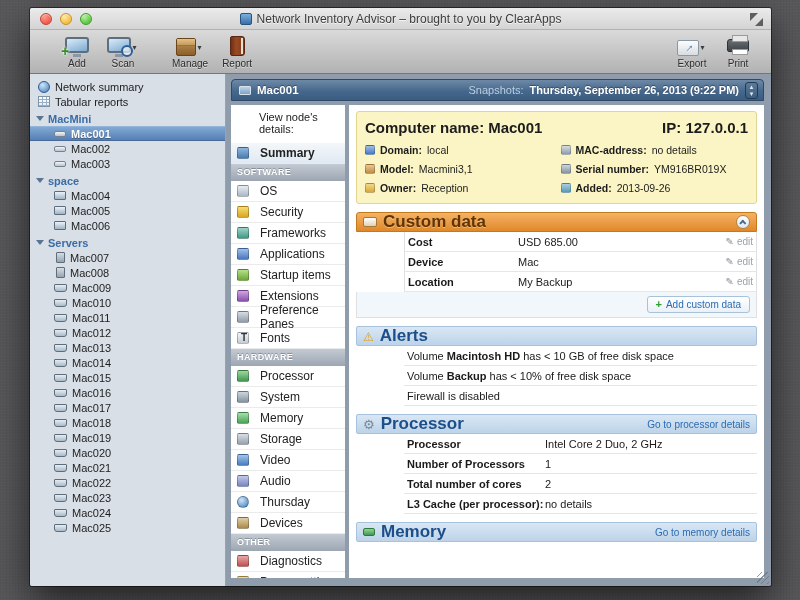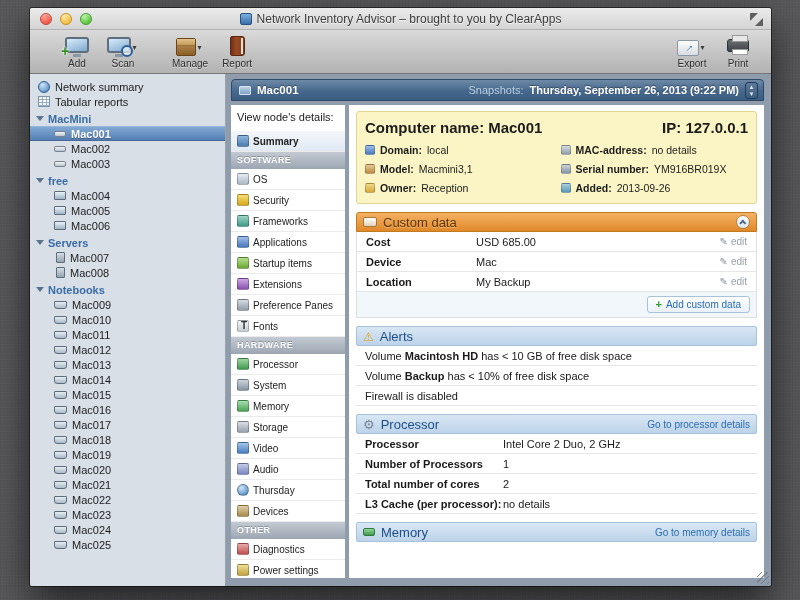--- a/index.html
+++ b/index.html
@@ -107,24 +107,24 @@
   .stepper{width:13px;height:17px;border:1px solid #223c58;border-radius:3px;
     background:linear-gradient(#5c7a99,#3c5c7e);display:flex;flex-direction:column;align-items:center;justify-content:center;flex:0 0 auto;}
   .st-up,.st-down{font-size:7px;line-height:7px;color:#dfe9f2;height:7px;}
   .st-up::before{content:"▴";}
   .st-down::before{content:"▾";}
 
   .content{flex:1;display:flex;gap:4px;margin-top:4px;min-height:0;}
 
   
   .nav{width:114px;flex:0 0 auto;background:#fff;overflow:hidden;}
-  .nav-title{font-size:11px;color:#222;padding:6px 6px 8px;}
+  .nav-title{font-size:11px;color:#222;padding:6px 14px 8px;margin-left:14px;}
   .nav-sec{height:17px;line-height:17px;background:linear-gradient(#c3cad3,#9ca6b2);color:#fff;
     font-size:9px;font-weight:bold;letter-spacing:.4px;padding-left:6px;text-shadow:0 -1px 0 rgba(0,0,0,.25);}
-  .nav-item{height:21px;display:flex;align-items:center;gap:4px;padding-left:6px;font-size:10px;color:#222;
+  .nav-item{height:21px;display:flex;align-items:center;gap:11px;padding-left:6px;font-size:12px;color:#222;
     border-bottom:1px solid #ebebeb;cursor:default;}
   .nav-item.sel{font-weight:bold;background:linear-gradient(#f4f7fa,#e0e9f2);}
   .nicon{width:12px;height:12px;border-radius:2px;display:inline-block;flex:0 0 auto;
     border:1px solid rgba(0,0,0,.25);background:linear-gradient(#cfd6dd,#98a2ac);position:relative;}
   .summary-icon{background:linear-gradient(#8fb7dd,#4a7cb2);}
   .os-icon{background:linear-gradient(#e8eef3,#aab8c4);}
   .security-icon{background:linear-gradient(#f7dd72,#d9a620);}
   .frameworks-icon{background:linear-gradient(#9fd4c8,#3f9a86);}
   .applications-icon{background:linear-gradient(#9fc0e8,#4a78c0);}
   .startup-items-icon{background:linear-gradient(#b5e08e,#6aa832);}
@@ -156,33 +156,33 @@
   .mac-address-icon{background:linear-gradient(#d6dde3,#8f9ca8);}
   .model-icon{background:linear-gradient(#e8c89a,#c08a40);}
   .serial-number-icon{background:linear-gradient(#cdd5dc,#8494a2);}
   .owner-icon{background:linear-gradient(#f2d98a,#d8a83a);}
   .added-icon{background:linear-gradient(#a8cfe0,#5a9ab8);}
 
   .section{margin-bottom:8px;}
   .sec-h{height:20px;display:flex;align-items:center;gap:6px;padding:0 6px;}
   .sec-h.orange{background:linear-gradient(#f6b264,#e0882a);border:1px solid #c17a1e;border-radius:3px 3px 0 0;}
   .sec-h.blue{background:linear-gradient(#d9e7f4,#bdd3e9);border:1px solid #a6c2dc;border-radius:2px;}
-  .sec-title{font-size:13px;font-weight:normal;}
+  .sec-title{font-size:17px;font-weight:bold;}
   .orange-t{color:#5f3400;text-shadow:0 1px 0 rgba(255,255,255,.35);}
   .blue-t{color:#1c4f8a;}
   .sec-link{margin-left:auto;font-size:10px;color:#2a6cb4;text-decoration:none;cursor:pointer;white-space:nowrap;}
   .collapse{margin-left:auto;width:14px;height:14px;border-radius:50%;flex:0 0 auto;
     background:linear-gradient(#ffffff,#dce8f2);border:1px solid #b08448;display:flex;align-items:center;justify-content:center;}
   .chev{width:5px;height:5px;border-left:2px solid #4a6a8e;border-top:2px solid #4a6a8e;transform:rotate(45deg) translateY(1px);}
   .ch-icon{width:14px;height:10px;background:linear-gradient(#ffffff,#e2d2b8);border:1px solid #a87838;border-radius:2px;flex:0 0 auto;}
   .warn-icon::before{content:"⚠";color:#e89c00;font-size:12px;line-height:1;}
   .gear-icon::before{content:"⚙";color:#7a8894;font-size:13px;line-height:1;}
   .mem-icon{width:12px;height:8px;background:linear-gradient(#8fd49a,#3f9a4c);border:1px solid #2e7a3a;border-radius:2px;flex:0 0 auto;}
 
-  .drow{display:flex;align-items:center;min-height:20px;padding:0 9px;border-bottom:1px solid #e6e6e6;font-size:11px;color:#1a1a1a;}
+  .drow{display:flex;align-items:center;min-height:20px;padding:0 3px;border-bottom:1px solid #e6e6e6;font-size:11px;color:#1a1a1a;margin-left:48px;}
   .custom .drow{border-left:1px solid #e0e0e0;border-right:1px solid #e0e0e0;}
   .dlabel{width:110px;flex:0 0 auto;}
   .plabel{width:138px;flex:0 0 auto;}
   .dvalue{flex:1;min-width:0;white-space:nowrap;overflow:hidden;}
   .edit-link{margin-left:auto;color:#9aa2aa;font-size:10px;display:flex;gap:3px;align-items:center;cursor:pointer;}
   .pencil::before{content:"✎";font-size:10px;color:#8a929a;}
   .custom-foot{display:flex;justify-content:flex-end;padding:4px 6px;border:1px solid #e0e0e0;border-top:none;background:#f2f7fb;}
   .add-btn{display:inline-flex;align-items:center;gap:4px;background:linear-gradient(#ffffff,#e9f1f8);
     border:1px solid #a9c2d8;border-radius:3px;padding:2px 8px;font-size:10px;color:#2a6cb4;cursor:pointer;}
   .plus::before{content:"+";color:#2f9f2f;font-weight:bold;font-size:11px;line-height:1;}
@@ -277,21 +277,21 @@
           <div class="sb-row sb-item">
             <span class="cicon g0"></span>
             <span class="sb-label">Mac002</span>
           </div>
           <div class="sb-row sb-item">
             <span class="cicon g0"></span>
             <span class="sb-label">Mac003</span>
           </div>
           <div class="sb-row sb-group">
             <span class="tri"></span>
-            <span class="sb-glabel">free</span>
+            <span class="sb-glabel">space</span>
           </div>
           <div class="sb-row sb-item">
             <span class="cicon g1"></span>
             <span class="sb-label">Mac004</span>
           </div>
           <div class="sb-row sb-item">
             <span class="cicon g1"></span>
             <span class="sb-label">Mac005</span>
           </div>
           <div class="sb-row sb-item">
@@ -302,24 +302,20 @@
             <span class="tri"></span>
             <span class="sb-glabel">Servers</span>
           </div>
           <div class="sb-row sb-item">
             <span class="cicon g2"></span>
             <span class="sb-label">Mac007</span>
           </div>
           <div class="sb-row sb-item">
             <span class="cicon g2"></span>
             <span class="sb-label">Mac008</span>
-          </div>
-          <div class="sb-row sb-group">
-            <span class="tri"></span>
-            <span class="sb-glabel">Notebooks</span>
           </div>
           <div class="sb-row sb-item">
             <span class="cicon g3"></span>
             <span class="sb-label">Mac009</span>
           </div>
           <div class="sb-row sb-item">
             <span class="cicon g3"></span>
             <span class="sb-label">Mac010</span>
           </div>
           <div class="sb-row sb-item">

